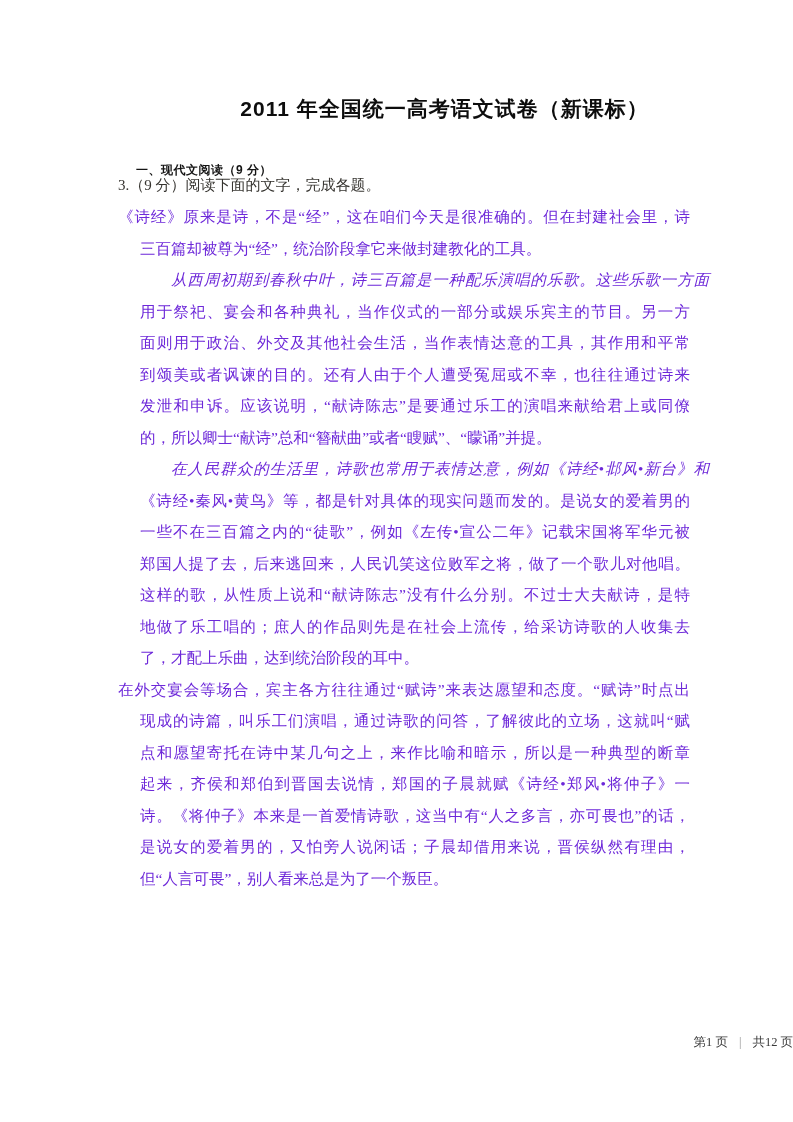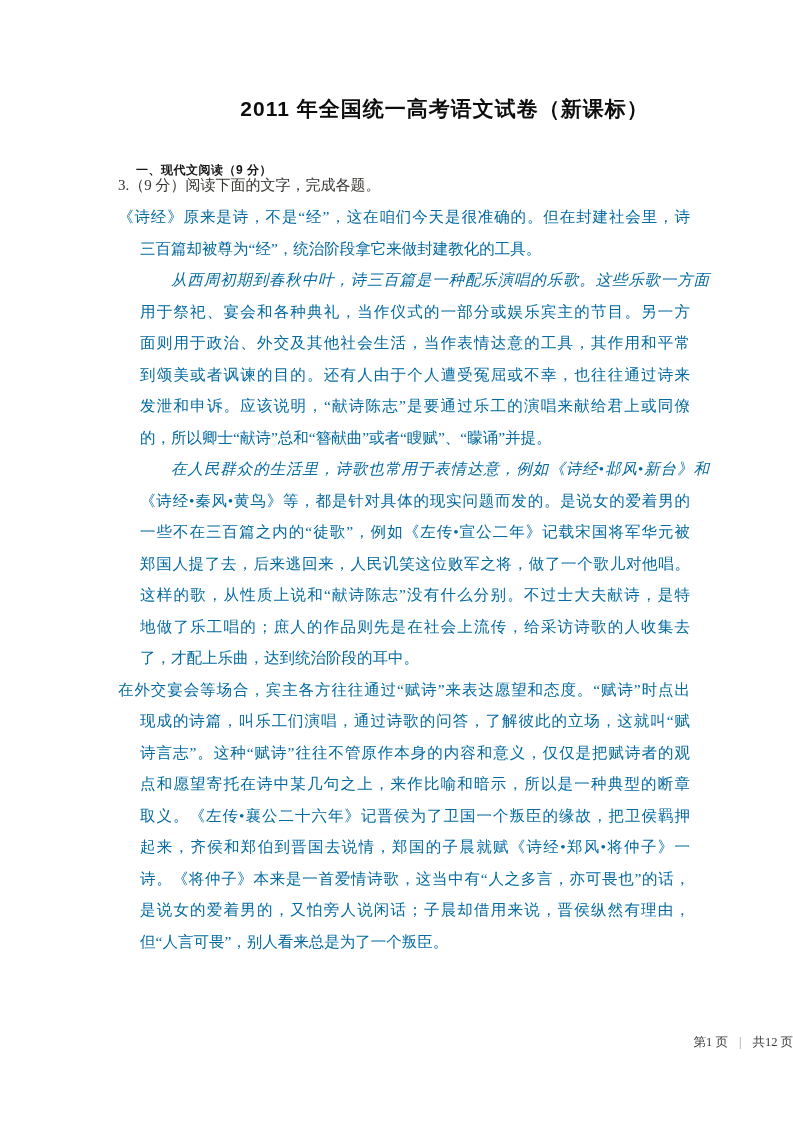--- a/index.html
+++ b/index.html
@@ -56,21 +56,21 @@
     top: 201px;
     left: 118px;
     width: 572px;
     color: #363430;
   }
 
   .line {
     font-size: 15.5px;
     line-height: 31.5px;
     height: 31.5px;
-    color: #0369a1;
+    color: #6d28d9;
     text-align: justify;
     text-align-last: justify;
   }
 
   
   .l-body   { margin-left: 22px; width: 550px; }
   
   .l-flush  { margin-left: 0;    width: 572px; }
   
   .l-indent { margin-left: 53px; width: 538px; font-style: italic; }
@@ -115,23 +115,21 @@
       <div class="line l-body l-last">的，所以卿士“献诗”总和“簪献曲”或者“瞍赋”、“矇诵”并提。</div>
       <div class="line l-indent">在人民群众的生活里，诗歌也常用于表情达意，例如《诗经•邶风•新台》和</div>
       <div class="line l-body">《诗经•秦风•黄鸟》等，都是针对具体的现实问题而发的。是说女的爱着男的</div>
       <div class="line l-body">一些不在三百篇之内的“徒歌”，例如《左传•宣公二年》记载宋国将军华元被</div>
       <div class="line l-body">郑国人提了去，后来逃回来，人民讥笑这位败军之将，做了一个歌儿对他唱。</div>
       <div class="line l-body">这样的歌，从性质上说和“献诗陈志”没有什么分别。不过士大夫献诗，是特</div>
       <div class="line l-body">地做了乐工唱的；庶人的作品则先是在社会上流传，给采访诗歌的人收集去</div>
       <div class="line l-body l-last">了，才配上乐曲，达到统治阶段的耳中。</div>
       <div class="line l-flush">在外交宴会等场合，宾主各方往往通过“赋诗”来表达愿望和态度。“赋诗”时点出</div>
       <div class="line l-body">现成的诗篇，叫乐工们演唱，通过诗歌的问答，了解彼此的立场，这就叫“赋</div>
-      <div class="line l-body">诗言志”。这种“赋诗”往往不管原作本身的内容和意义，仅仅是把赋诗者的观</div>
       <div class="line l-body">点和愿望寄托在诗中某几句之上，来作比喻和暗示，所以是一种典型的断章</div>
-      <div class="line l-body">取义。《左传•襄公二十六年》记晋侯为了卫国一个叛臣的缘故，把卫侯羁押</div>
       <div class="line l-body">起来，齐侯和郑伯到晋国去说情，郑国的子晨就赋《诗经•郑风•将仲子》一</div>
       <div class="line l-body">诗。《将仲子》本来是一首爱情诗歌，这当中有“人之多言，亦可畏也”的话，</div>
       <div class="line l-body">是说女的爱着男的，又怕旁人说闲话；子晨却借用来说，晋侯纵然有理由，</div>
       <div class="line l-body l-last">但“人言可畏”，别人看来总是为了一个叛臣。</div>
     </div>
 
   <div class="footer">
     <span>第1 页</span><span class="sep">|</span><span>共12 页</span>
   </div>
 

